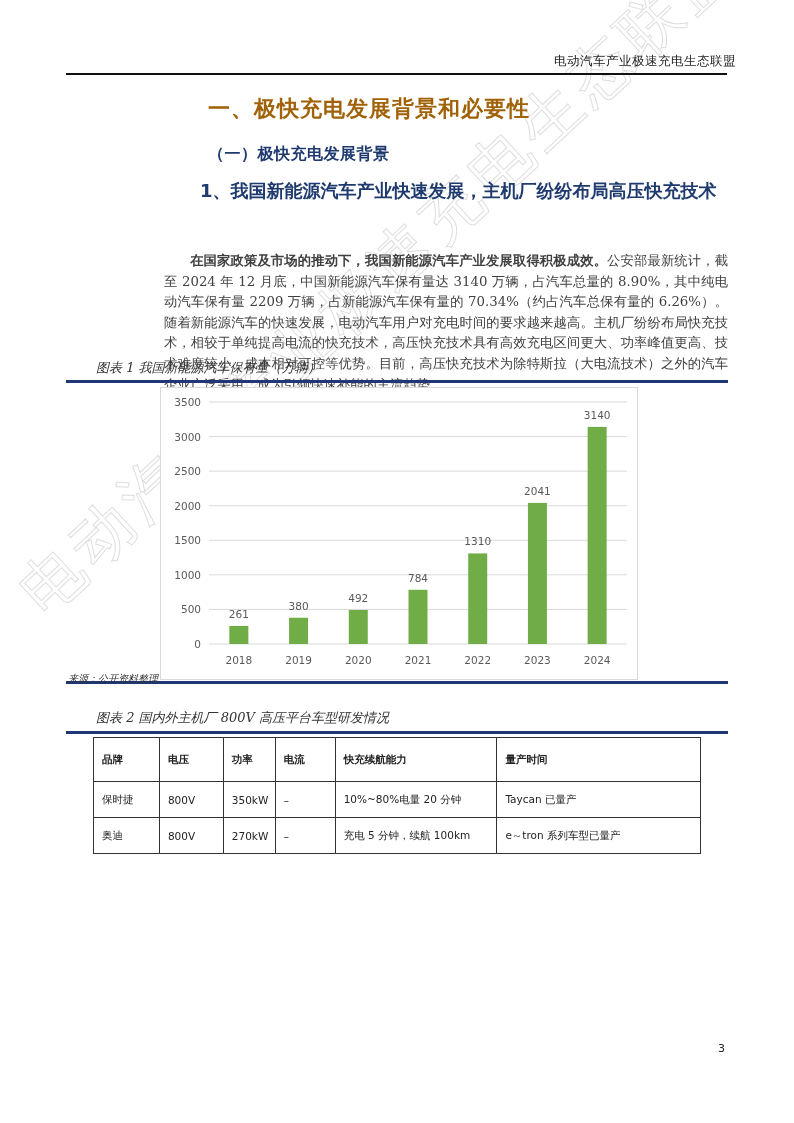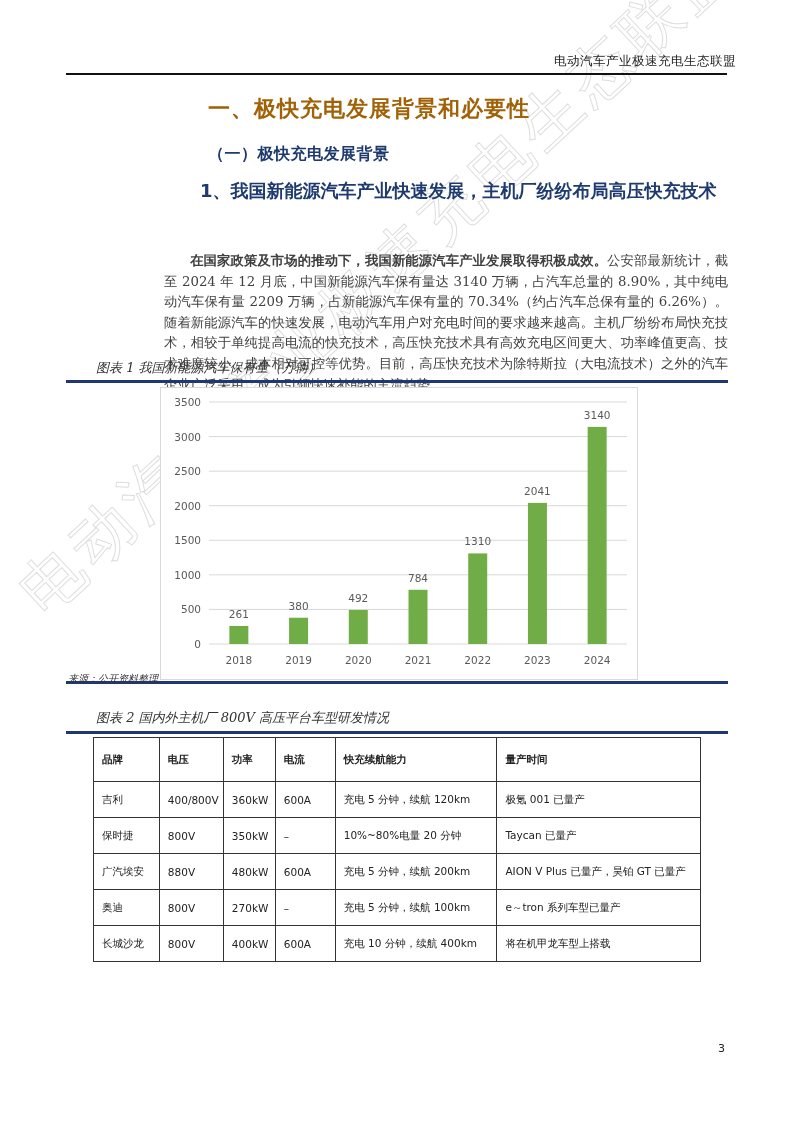--- a/index.html
+++ b/index.html
@@ -135,55 +135,31 @@
       <th>品牌</th>
       <th>电压</th>
       <th>功率</th>
       <th>电流</th>
       <th>快充续航能力</th>
       <th>量产时间</th>
     </tr>
   </thead>
   <tbody id="table-body">
       <tr>
-        <td>吉利</td>
-        <td>400/800V</td>
-        <td>360kW</td>
-        <td>600A</td>
-        <td>充电 5 分钟，续航 120km</td>
-        <td>极氪 001 已量产</td>
-      </tr>
-      <tr>
         <td>保时捷</td>
         <td>800V</td>
         <td>350kW</td>
         <td>–</td>
         <td>10%~80%电量 20 分钟</td>
         <td>Taycan 已量产</td>
-      </tr>
-      <tr>
-        <td>广汽埃安</td>
-        <td>880V</td>
-        <td>480kW</td>
-        <td>600A</td>
-        <td>充电 5 分钟，续航 200km</td>
-        <td>AION V Plus 已量产，昊铂 GT 已量产</td>
       </tr>
       <tr>
         <td>奥迪</td>
         <td>800V</td>
         <td>270kW</td>
         <td>–</td>
         <td>充电 5 分钟，续航 100km</td>
         <td>e～tron 系列车型已量产</td>
       </tr>
-      <tr>
-        <td>长城沙龙</td>
-        <td>800V</td>
-        <td>400kW</td>
-        <td>600A</td>
-        <td>充电 10 分钟，续航 400km</td>
-        <td>将在机甲龙车型上搭载</td>
-      </tr>
     </tbody>
 </table>
 
 <div class="abs page-num">3</div>
 
 </body></html>

